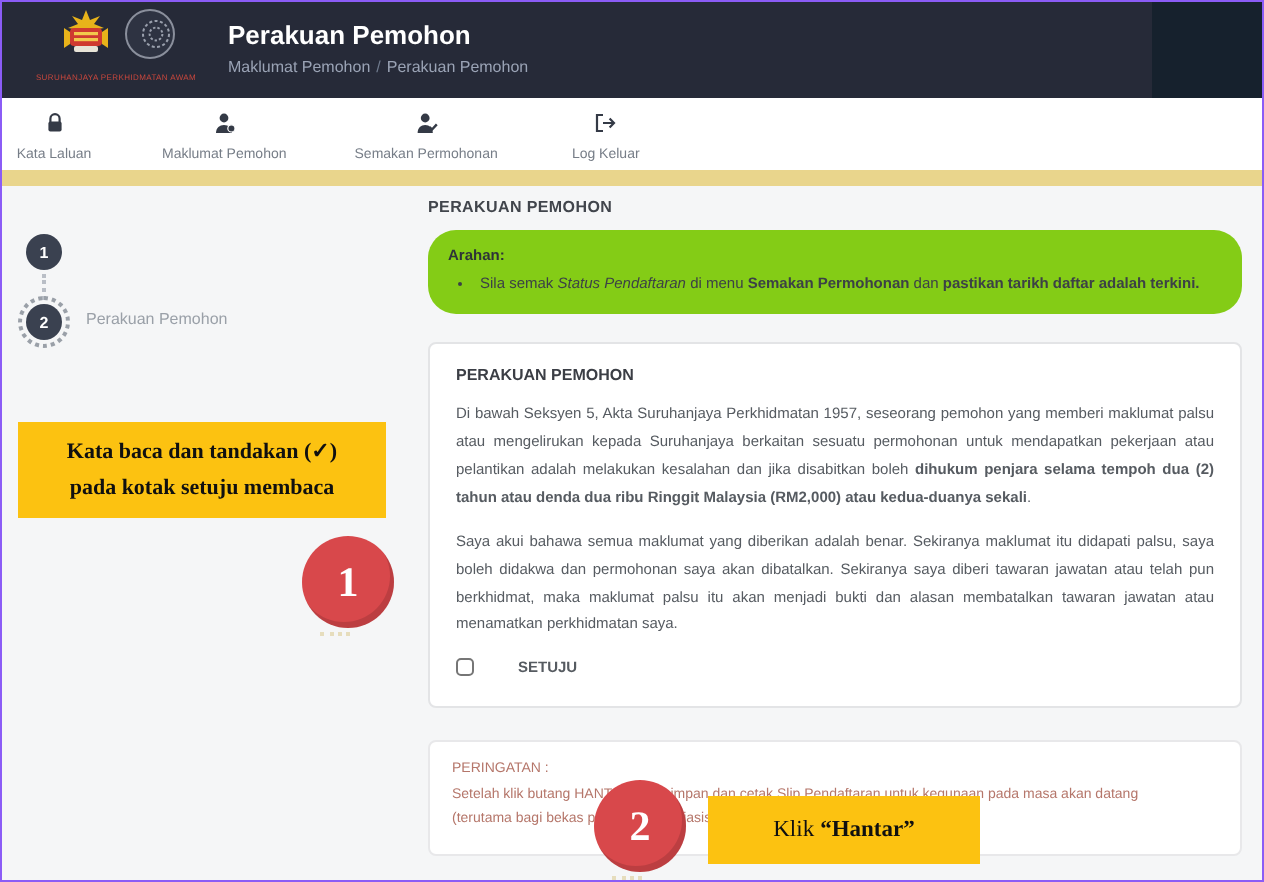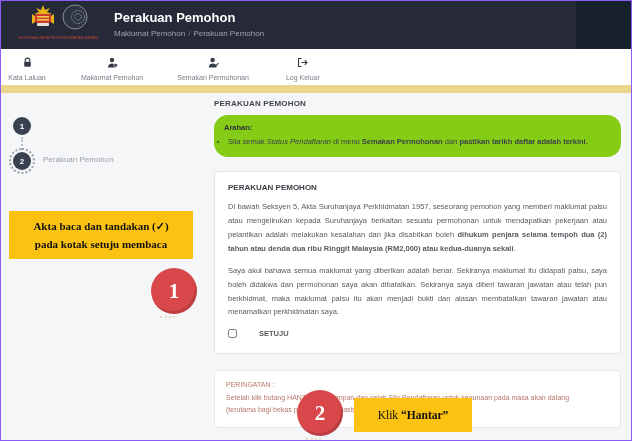--- a/index.html
+++ b/index.html
@@ -51,21 +51,21 @@
                   background: #fcc211; display: flex; flex-direction: column;
                   align-items: center; justify-content: center;
                   font-family: "Liberation Serif", serif; font-weight: bold;
                   font-size: 11px; color: #101010; line-height: 1.65; }
 
   
   .main { position: absolute; left: 213px; top: 6px; width: 407px; }
   .section-title { font-size: 8px; font-weight: bold; color: #41454c; letter-spacing: .2px; }
   .arahan-box { margin-top: 7px; background: #84cc16; border-radius: 14px; padding: 8px 10px; }
   .arahan-title { font-size: 7.5px; font-weight: bold; color: #2e3338; }
-  .arahan-box ul { margin: 4px 0 2px 4px; }
+  .arahan-box ul { margin: 4px 0 2px 16px; }
   .arahan-box li { font-size: 7.5px; color: #3c4146; line-height: 1.5; }
   .it { font-style: italic; }
   .bd { font-weight: bold; }
 
   .card { margin-top: 14px; background: #ffffff; border: 1px solid #e3e4e6; border-radius: 4px;
           padding: 11px 13px 15px; }
   .card-title { font-size: 8px; font-weight: bold; color: #3b3e45; }
   .card p { margin-top: 8px; font-size: 7.5px; color: #565b61; line-height: 1.85;
             text-align: justify; }
   .agree-row { margin-top: 10px; display: flex; align-items: center; gap: 22px; }
@@ -80,21 +80,21 @@
   
   .badge { position: absolute; width: 46px; height: 46px; border-radius: 50%;
            background: #d8484b; color: #fff; display: flex; align-items: center;
            justify-content: center; font-size: 21px; font-weight: bold;
            font-family: "Liberation Serif", serif;
            box-shadow: inset -2px -3px 0 rgba(0,0,0,.13); z-index: 5; }
   .badge::after { content: ""; position: absolute; bottom: -4px; left: 9px; width: 15px;
                   border-bottom: 2px dotted #e6ddbd; }
   .badge-1 { left: 150px; top: 175px; }   
   .badge-2 { left: 296px; top: 297px; }
-  .callout-bottom { position: absolute; left: 353px; top: 305px; width: 118px; height: 34px;
+  .callout-bottom { position: absolute; left: 353px; top: 305px; width: 136px; height: 34px;
                     background: #fcc211; display: flex; align-items: center;
                     justify-content: center; font-family: "Liberation Serif", serif;
                     font-size: 11.5px; color: #101010; z-index: 5; }
   .callout-bottom .bd { margin-left: 3px; }
 </style>
 </head>
 <body>
 
 <div class="screen">
 
@@ -182,21 +182,21 @@
         <div class="step-circle">1</div>
       </div>
       <div class="step-connector"></div>
       <div class="step active">
         <div class="step-circle">2</div>
         <div class="step-label">Perakuan Pemohon</div>
       </div>
     </div>
 
     <div class="callout-left">
-      <span>Akta baca dan tandakan (✓)</span>
+      <span>Kata baca dan tandakan (✓)</span>
       <span>pada kotak setuju membaca</span>
     </div>
 
     <div class="main">
       <div class="section-title">PERAKUAN PEMOHON</div>
 
       <div class="arahan-box">
         <div class="arahan-title">Arahan:</div>
         <ul>
           <li><span>Sila semak </span><span class="it">Status Pendaftaran</span><span> di menu </span><span class="bd">Semakan Permohonan</span><span> dan </span><span class="bd">pastikan tarikh daftar adalah terkini.</span></li>

